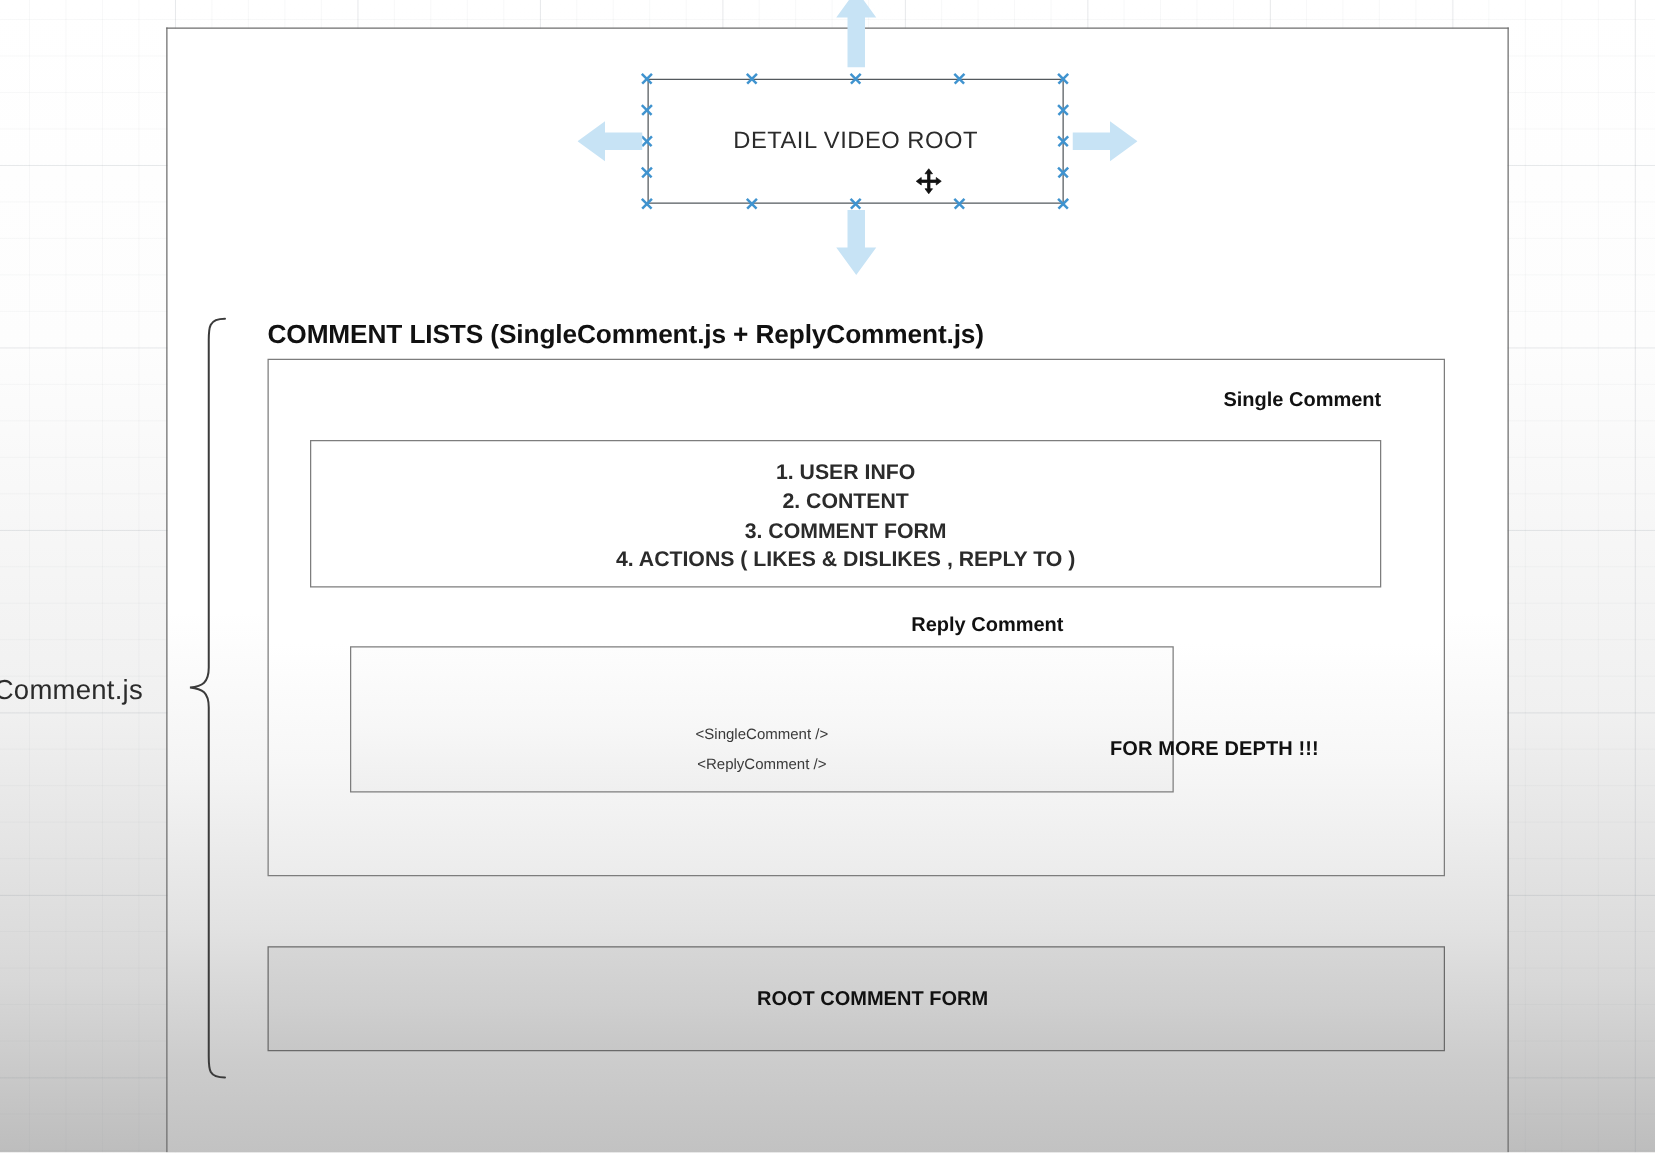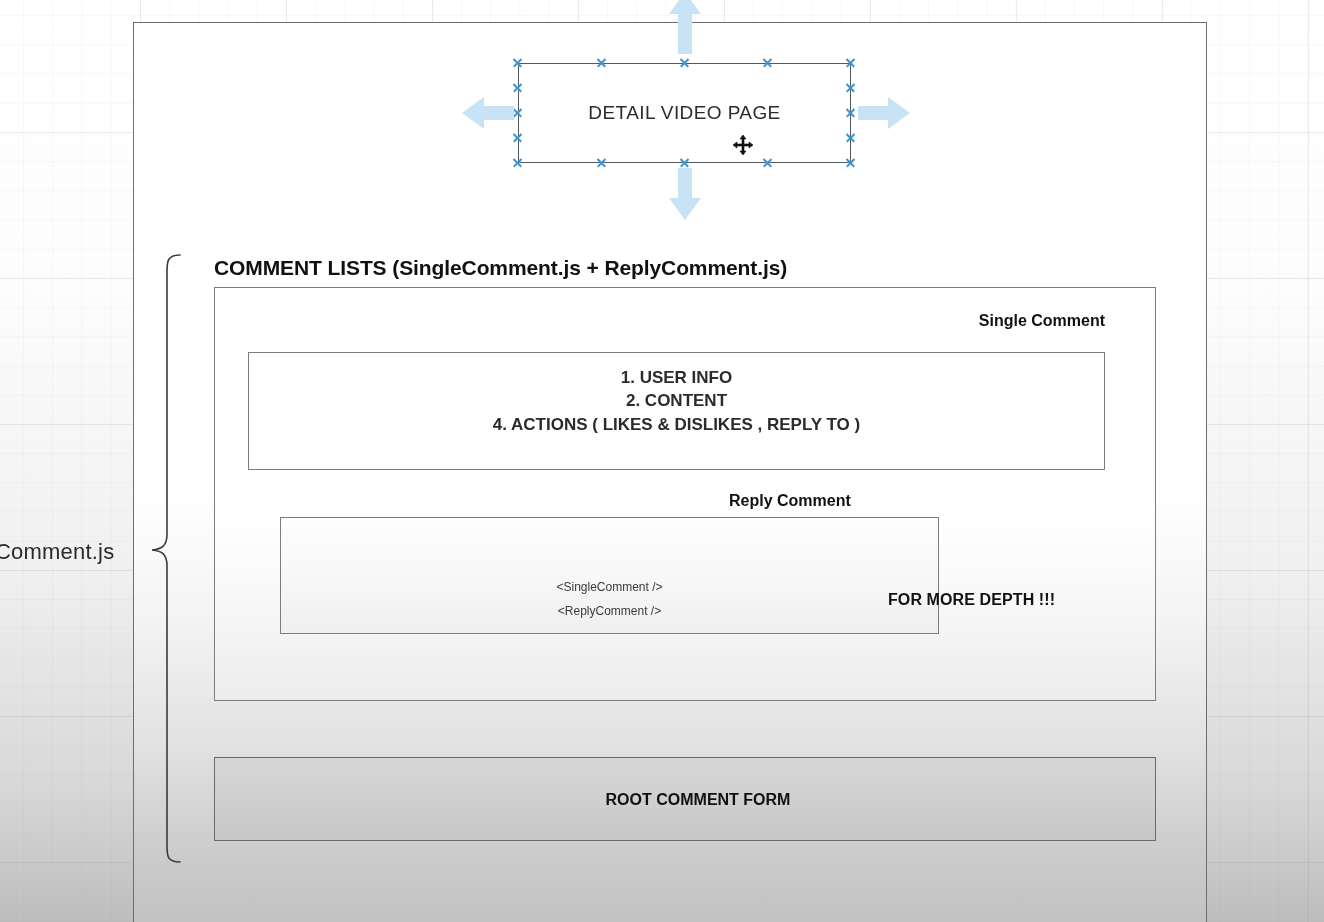--- a/index.html
+++ b/index.html
@@ -220,21 +220,21 @@
     <path d="M 180 255
              C 167 255 167 262 167 272
              L 167 534
              C 167 546 162 549 152 550
              C 162 551 167 554 167 566
              L 167 845
              C 167 856 167 862 180 862" fill="none" stroke="#3b3b3b" stroke-width="1.6" stroke-linecap="round"></path>
   </svg>
 
   <div class="shape-detail"></div>
-  <div class="shape-detail-label">DETAIL VIDEO PAGE</div>
+  <div class="shape-detail-label">DETAIL VIDEO ROOT</div>
 
   <div class="handle" style="left:512px; top:57px;"></div>
   <div class="handle" style="left:596px; top:57px;"></div>
   <div class="handle" style="left:679px; top:57px;"></div>
   <div class="handle" style="left:762px; top:57px;"></div>
   <div class="handle" style="left:845px; top:57px;"></div>
 
   <div class="handle" style="left:512px; top:82px;"></div>
   <div class="handle" style="left:512px; top:107px;"></div>
   <div class="handle" style="left:512px; top:132px;"></div>
@@ -280,20 +280,21 @@
   </div>
 
   <div class="comment-lists-title">COMMENT LISTS (SingleComment.js + ReplyComment.js)</div>
   <div class="box-comment-lists"></div>
 
   <div class="single-comment-title">Single Comment</div>
   <div class="box-single-comment"></div>
   <div class="single-comment-lines">
     <div>1. USER INFO</div>
     <div>2. CONTENT</div>
+    <div>3. COMMENT FORM</div>
     <div>4. ACTIONS ( LIKES &amp; DISLIKES , REPLY TO )</div>
   </div>
 
   <div class="reply-comment-title">Reply Comment</div>
   <div class="box-reply-comment"></div>
   <div class="reply-comment-lines">
     <div>&lt;SingleComment /&gt;</div>
     <div>&lt;ReplyComment /&gt;</div>
   </div>
   <div class="for-more-depth">FOR MORE DEPTH !!!</div>

